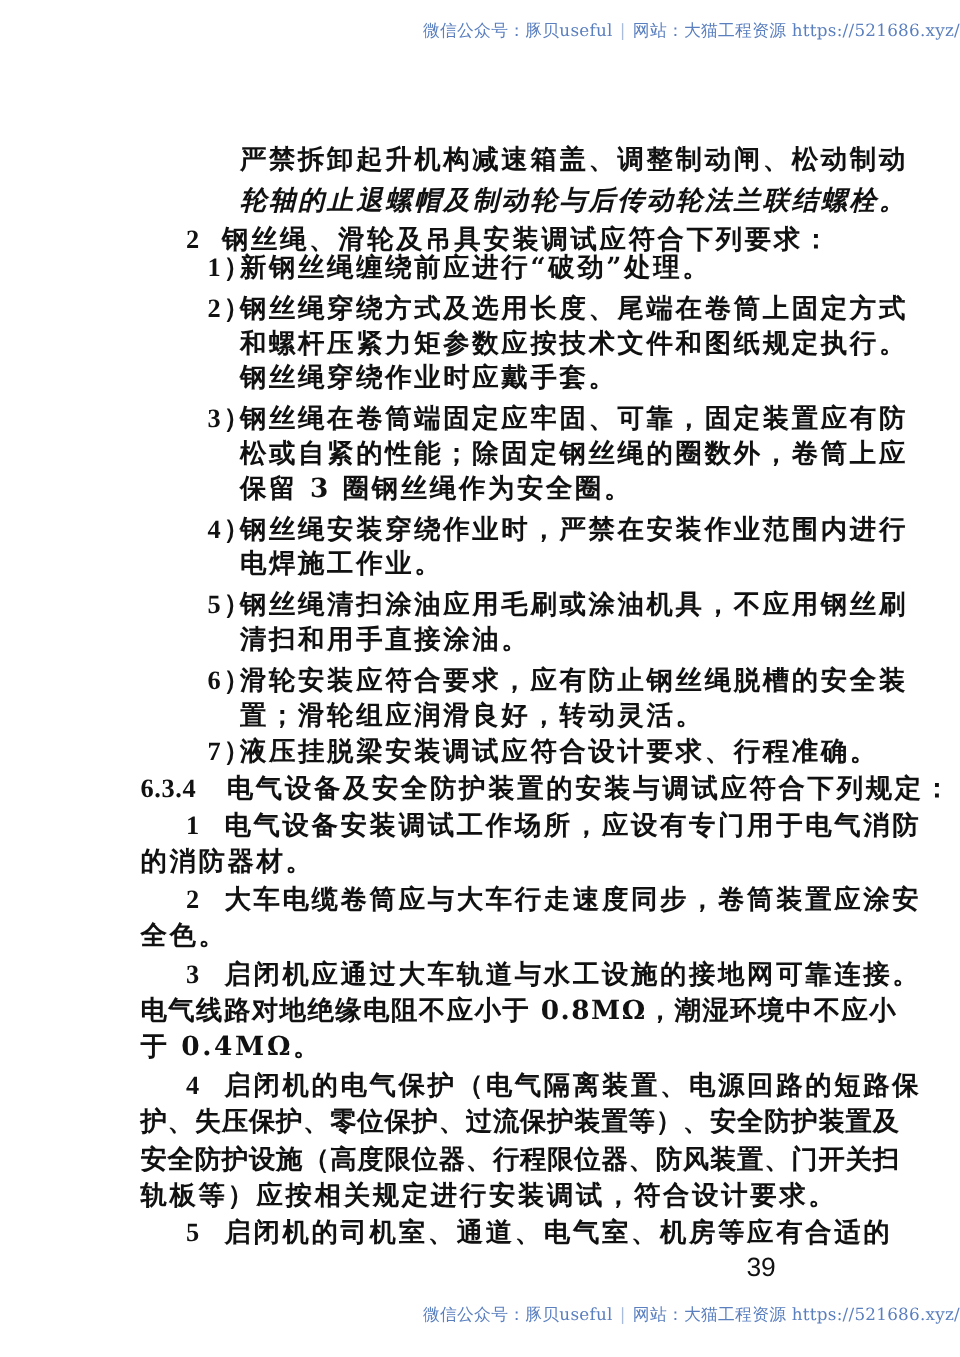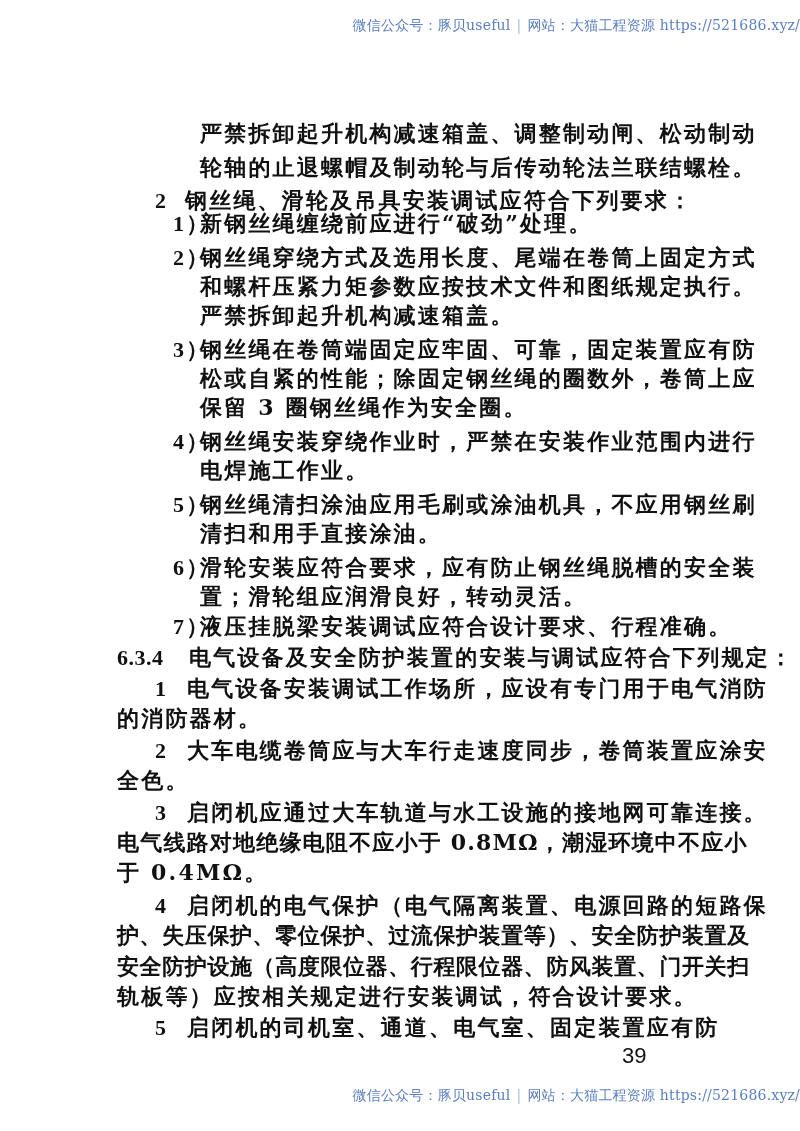--- a/index.html
+++ b/index.html
@@ -70,35 +70,35 @@
 </head>
 <body>
 
 <div class="watermark top">
   <span>微信公众号：豚贝useful</span><span class="sep">|</span><span>网站：大猫工程资源 https://521686.xyz/</span>
 </div>
 
 <div class="page">
 
   <div class="line" style="left:200px; top:121px;">严禁拆卸起升机构减速箱盖、调整制动闸、松动制动</div>
-  <div class="line" style="left:200px; top:155px;">轮轴的止退螺帽及制动轮与后传动轮法兰联结螺栓。</div>
+  <div class="line" style="left:200px; top:155px;font-style:italic;">轮轴的止退螺帽及制动轮与后传动轮法兰联结螺栓。</div>
 
   <div class="line" style="left:155px; top:188px;">
     <span class="num" style="width:30px;">2</span><span>钢丝绳、滑轮及吊具安装调试应符合下列要求：</span>
   </div>
 
   <div class="line" style="left:173px; top:211px;">
     <span class="num" style="width:27px;">1）</span><span>新钢丝绳缠绕前应进行“破劲”处理。</span>
   </div>
 
   <div class="line" style="left:173px; top:245px;">
     <span class="num" style="width:27px;">2）</span><span>钢丝绳穿绕方式及选用长度、尾端在卷筒上固定方式</span>
   </div>
   <div class="line" style="left:200px; top:274px;">和螺杆压紧力矩参数应按技术文件和图纸规定执行。</div>
-  <div class="line" style="left:200px; top:303px;">严禁拆卸起升机构减速箱盖。</div>
+  <div class="line" style="left:200px; top:303px;">钢丝绳穿绕作业时应戴手套。</div>
 
   <div class="line" style="left:173px; top:337px;">
     <span class="num" style="width:27px;">3）</span><span>钢丝绳在卷筒端固定应牢固、可靠，固定装置应有防</span>
   </div>
   <div class="line" style="left:200px; top:366px;">松或自紧的性能；除固定钢丝绳的圈数外，卷筒上应</div>
   <div class="line" style="left:200px; top:395px;">保留 3 圈钢丝绳作为安全圈。</div>
 
   <div class="line" style="left:173px; top:429px;">
     <span class="num" style="width:27px;">4）</span><span>钢丝绳安装穿绕作业时，严禁在安装作业范围内进行</span>
   </div>
@@ -139,21 +139,21 @@
   <div class="line" style="left:117px; top:860px;">于 0.4MΩ。</div>
 
   <div class="line" style="left:155px; top:893px;">
     <span class="num" style="width:32px;">4</span><span>启闭机的电气保护（电气隔离装置、电源回路的短路保</span>
   </div>
   <div class="line" style="left:117px; top:923px; letter-spacing:0.6px;">护、失压保护、零位保护、过流保护装置等）、安全防护装置及</div>
   <div class="line" style="left:117px; top:954px; letter-spacing:0.6px;">安全防护设施（高度限位器、行程限位器、防风装置、门开关扫</div>
   <div class="line" style="left:117px; top:984px;">轨板等）应按相关规定进行安装调试，符合设计要求。</div>
 
   <div class="line" style="left:155px; top:1015px;">
-    <span class="num" style="width:32px;">5</span><span>启闭机的司机室、通道、电气室、固定装置应有防</span>
+    <span class="num" style="width:32px;">5</span><span>启闭机的司机室、通道、电气室、机房等应有合适的</span>
   </div>
 
   <div class="page-number">39</div>
 </div>
 
 <div class="watermark bottom">
   <span>微信公众号：豚贝useful</span><span class="sep">|</span><span>网站：大猫工程资源 https://521686.xyz/</span>
 </div>
 
 </body></html>

